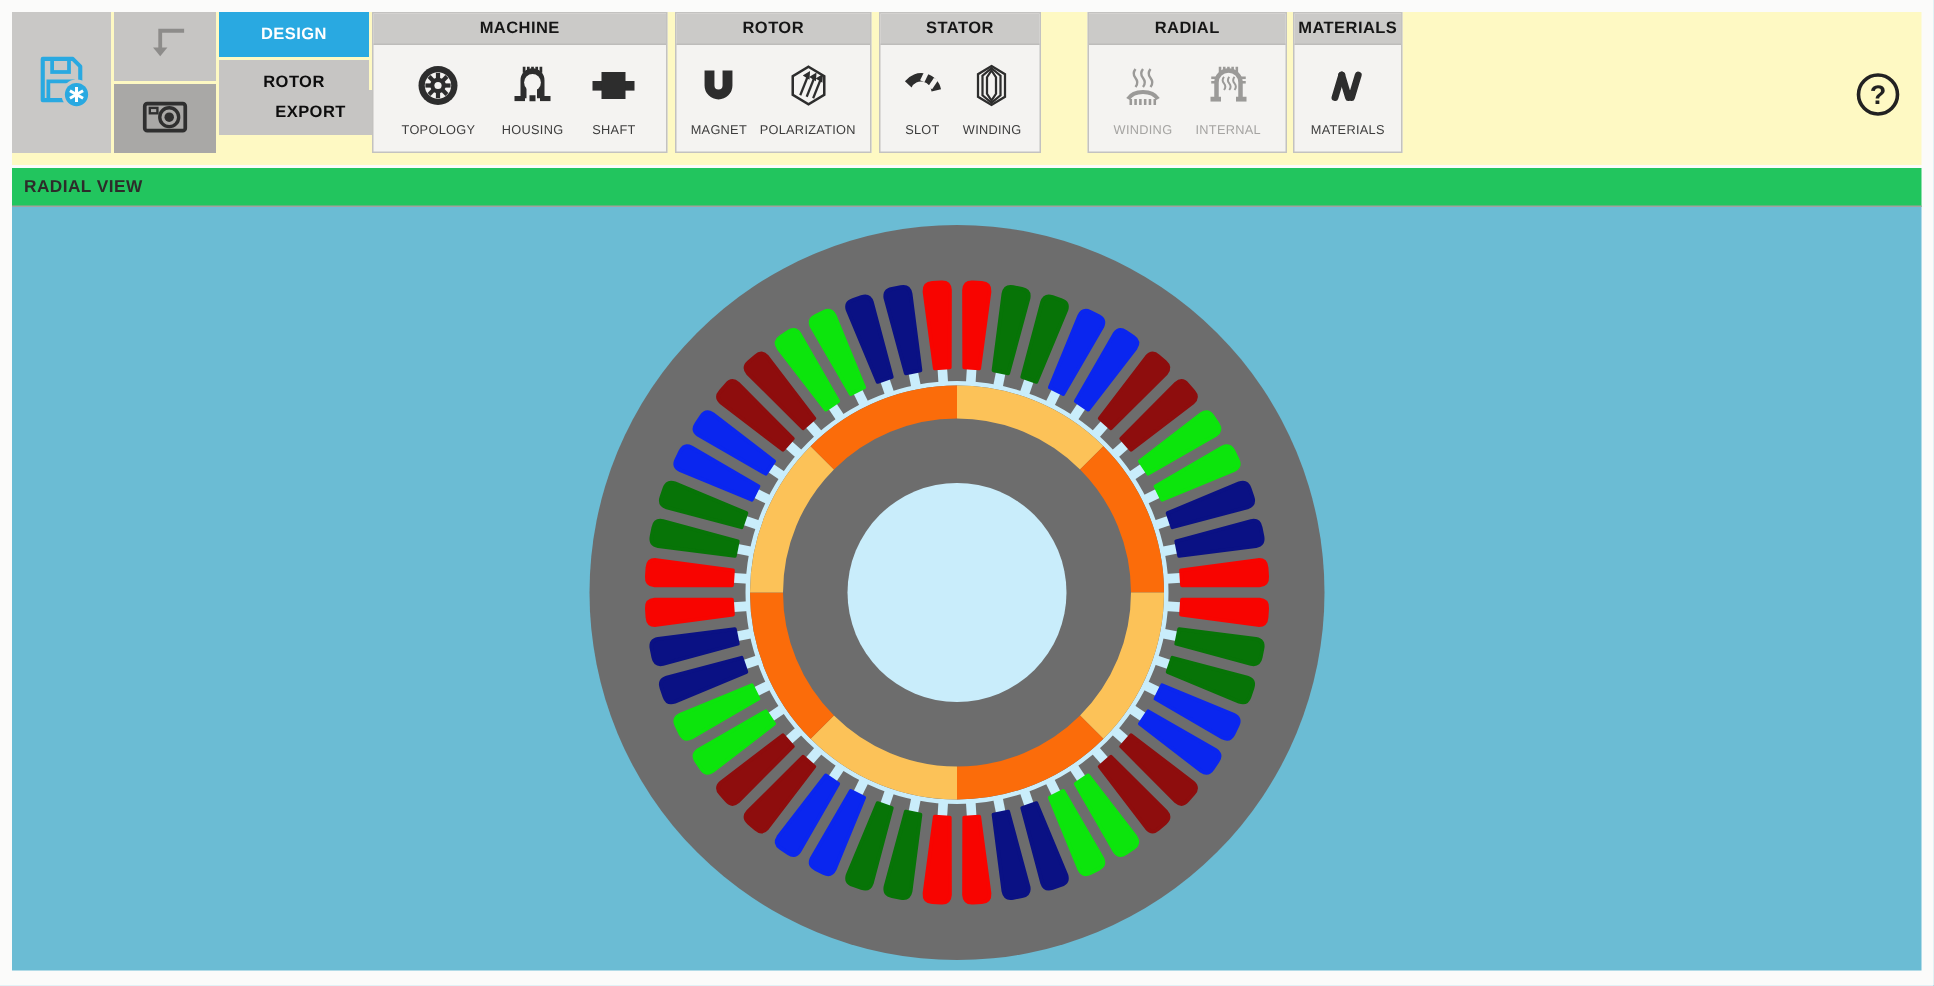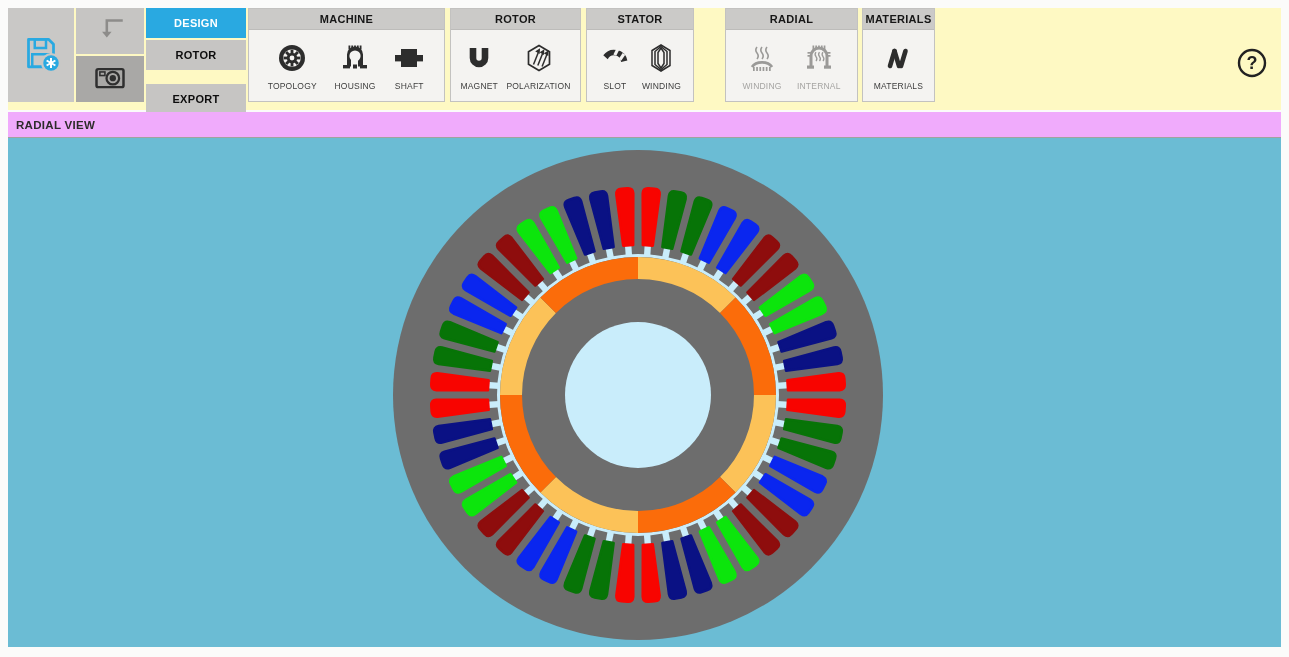--- a/index.html
+++ b/index.html
@@ -9,41 +9,41 @@
   #ribbon{position:absolute;left:8px;top:8px;width:1273px;height:102px;background:#fef9c3;}
   .tile{position:absolute;display:flex;align-items:center;justify-content:center;cursor:pointer;}
   #save-tile{left:0;top:0;width:66px;height:94px;background:#c9c8c6;}
   #arrow-tile{left:68px;top:0;width:68px;height:46px;background:#c6c5c3;}
   #camera-tile{left:68px;top:48px;width:68px;height:46px;background:#a9a8a6;}
 
   .tab{position:absolute;left:138px;width:100px;height:30px;display:flex;align-items:center;justify-content:center;
        font-size:11px;font-weight:bold;letter-spacing:.3px;background:#c6c5c3;color:#0d0d0d;cursor:pointer;}
   #tab-design{top:0;background:#29a9e1;color:#ffffff;}
   #tab-test{top:32px;}
-  #tab-export{top:76px;}
+  #tab-export{top:52px;padding-left:11px;}
 
   .group{position:absolute;top:0;height:94px;border:1px solid #c3c2c0;background:#f4f3f1;box-sizing:border-box;}
   .group-header{height:20px;background:#cbcac8;display:flex;align-items:center;justify-content:center;
                 font-size:11px;font-weight:bold;color:#161616;letter-spacing:.3px;border-bottom:1px solid #bdbcba;}
   .group-body{height:72px;display:flex;align-items:center;justify-content:space-evenly;padding:0 4px;}
   .rbtn{display:flex;flex-direction:column;align-items:center;justify-content:center;gap:3px;cursor:pointer;padding:2px 3px;}
   .rbtn .lbl{font-size:8.5px;color:#3c3c3c;letter-spacing:.2px;white-space:nowrap;}
   .rbtn.disabled{cursor:default;}
   .rbtn.disabled .lbl{color:#a5a4a2;}
 
   #grp-machine{left:240px;width:197px;}
   #grp-rotor{left:442px;width:131px;}
   #grp-stator{left:578px;width:108px;}
   #grp-cooling{left:717px;width:133px;}
   #grp-materials{left:854px;width:73px;}
 
   #help-btn{position:absolute;right:12px;top:38px;width:34px;height:34px;display:flex;align-items:center;justify-content:center;cursor:pointer;}
 
   
-  #viewbar{position:absolute;left:8px;top:112px;width:1273px;height:26px;background:#f0abfc;
+  #viewbar{position:absolute;left:8px;top:112px;width:1273px;height:26px;background:#22c55e;
            display:flex;align-items:center;box-sizing:border-box;padding-left:8px;
            font-size:11.5px;font-weight:bold;color:#2d2c2a;letter-spacing:.3px;border-bottom:1px solid #a2a19f;}
 
   
   #canvas{position:absolute;left:8px;top:138px;width:1273px;height:509px;background:#6bbcd4;}
   #motor-svg{display:block;width:100%;height:100%;}
 </style>
 </head>
 <body>
 

